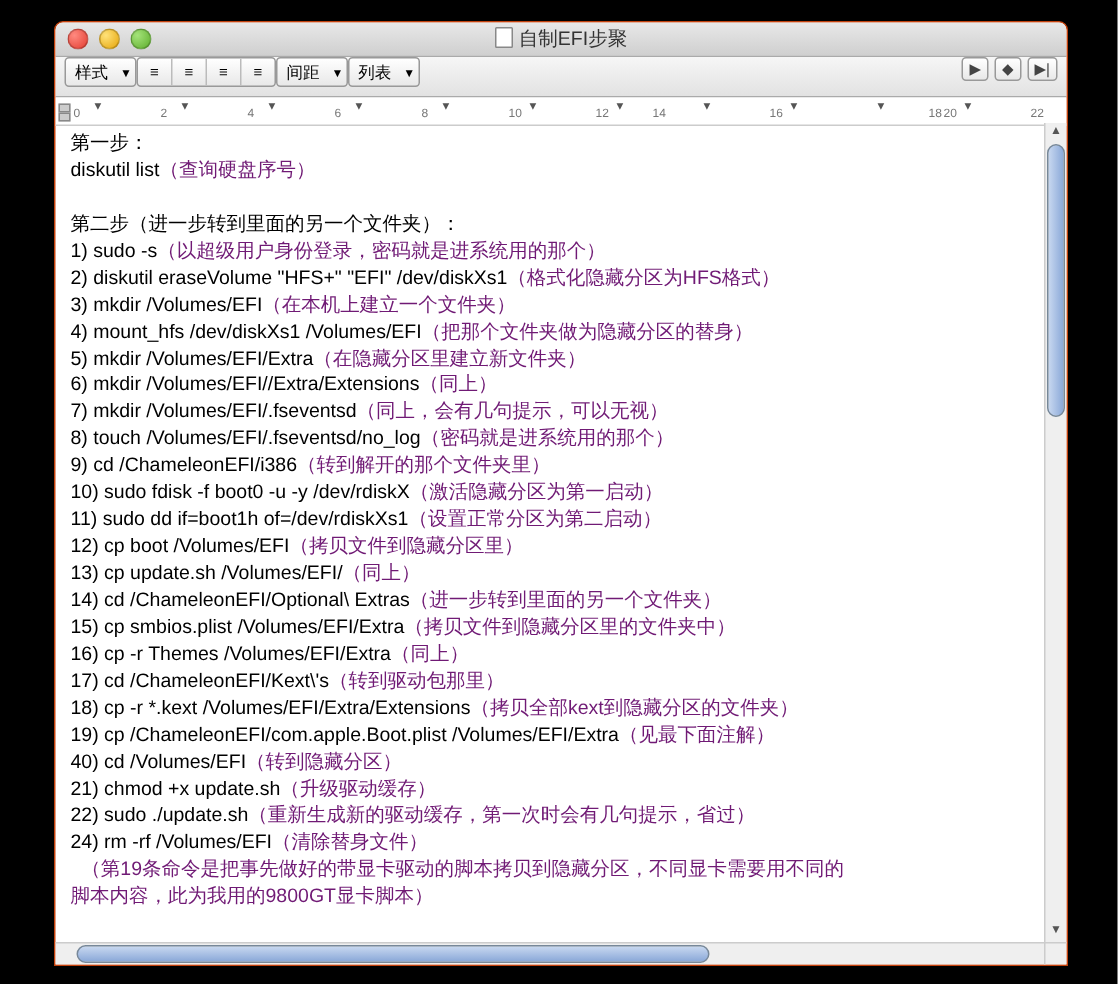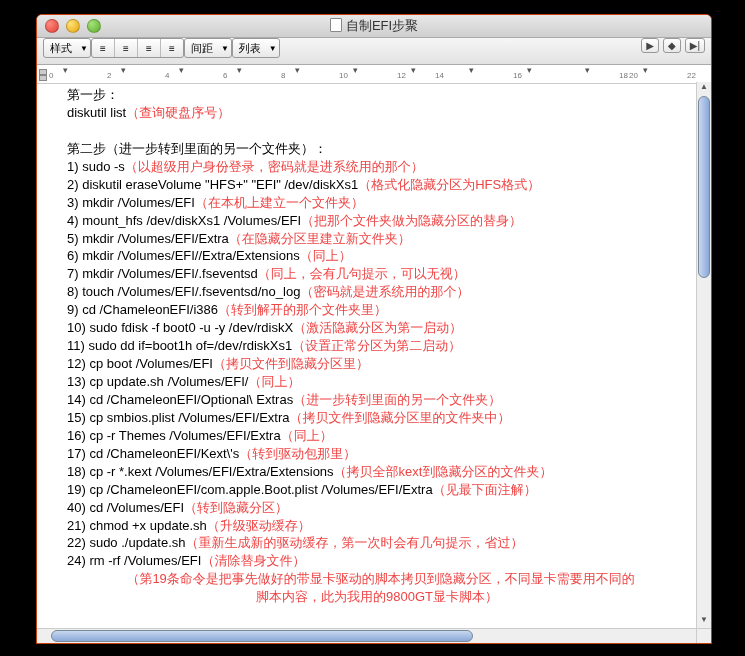--- a/index.html
+++ b/index.html
@@ -157,22 +157,22 @@
     bottom: 14px;
     left:0;
     right:14px;
     overflow:hidden;
     padding: 4px 10px;
     font-family: Arial, sans-serif;
     font-size: 13px;
     line-height: 1.38;
     color:#000;
   }
-  .red { color: #ef4444; text-align: center; }
-  .line { white-space: nowrap; margin-left: 20px; }
+  .red { color: #701a75; }
+  .line { white-space: nowrap; }
   .scroll-v {
     position:absolute;
     top:67px;
     right:0;
     width:14px;
     bottom:14px;
     background:#efefef;
     border-left:1px solid #ccc;
   }
   .scroll-v .thumb {

